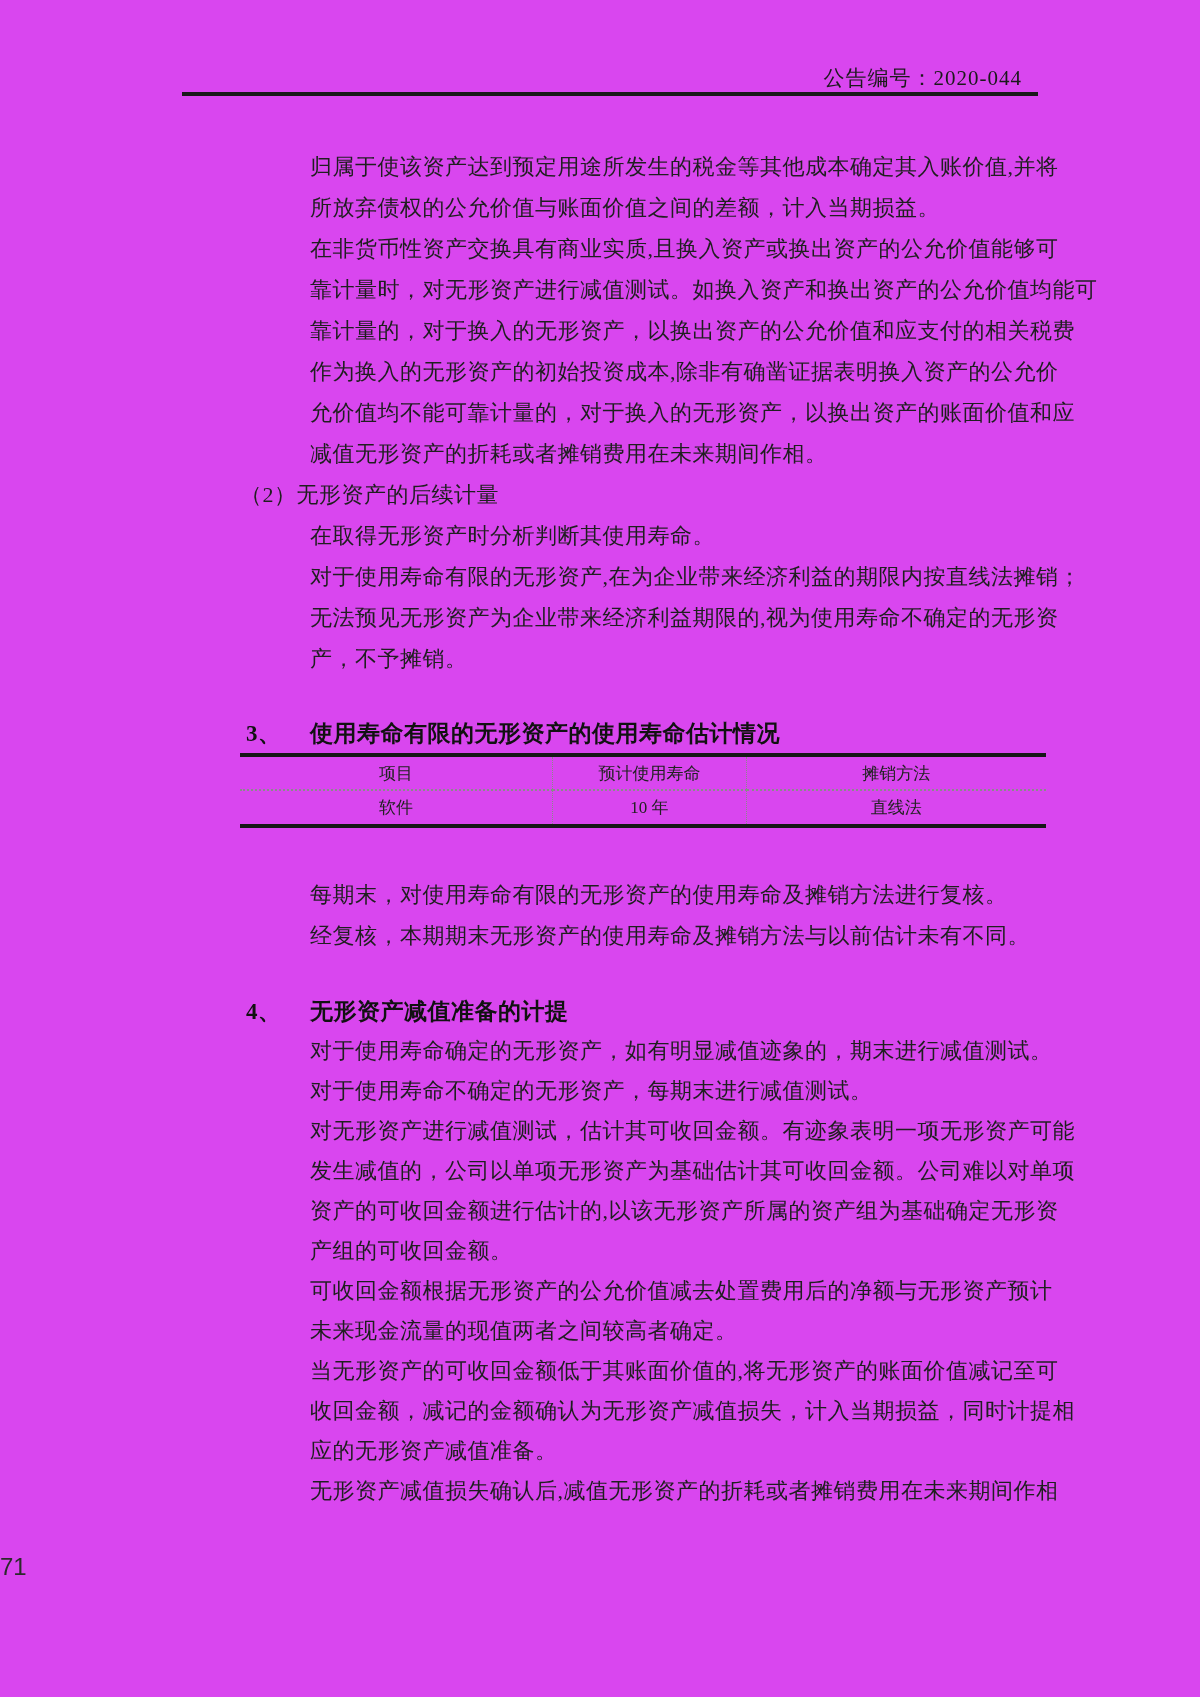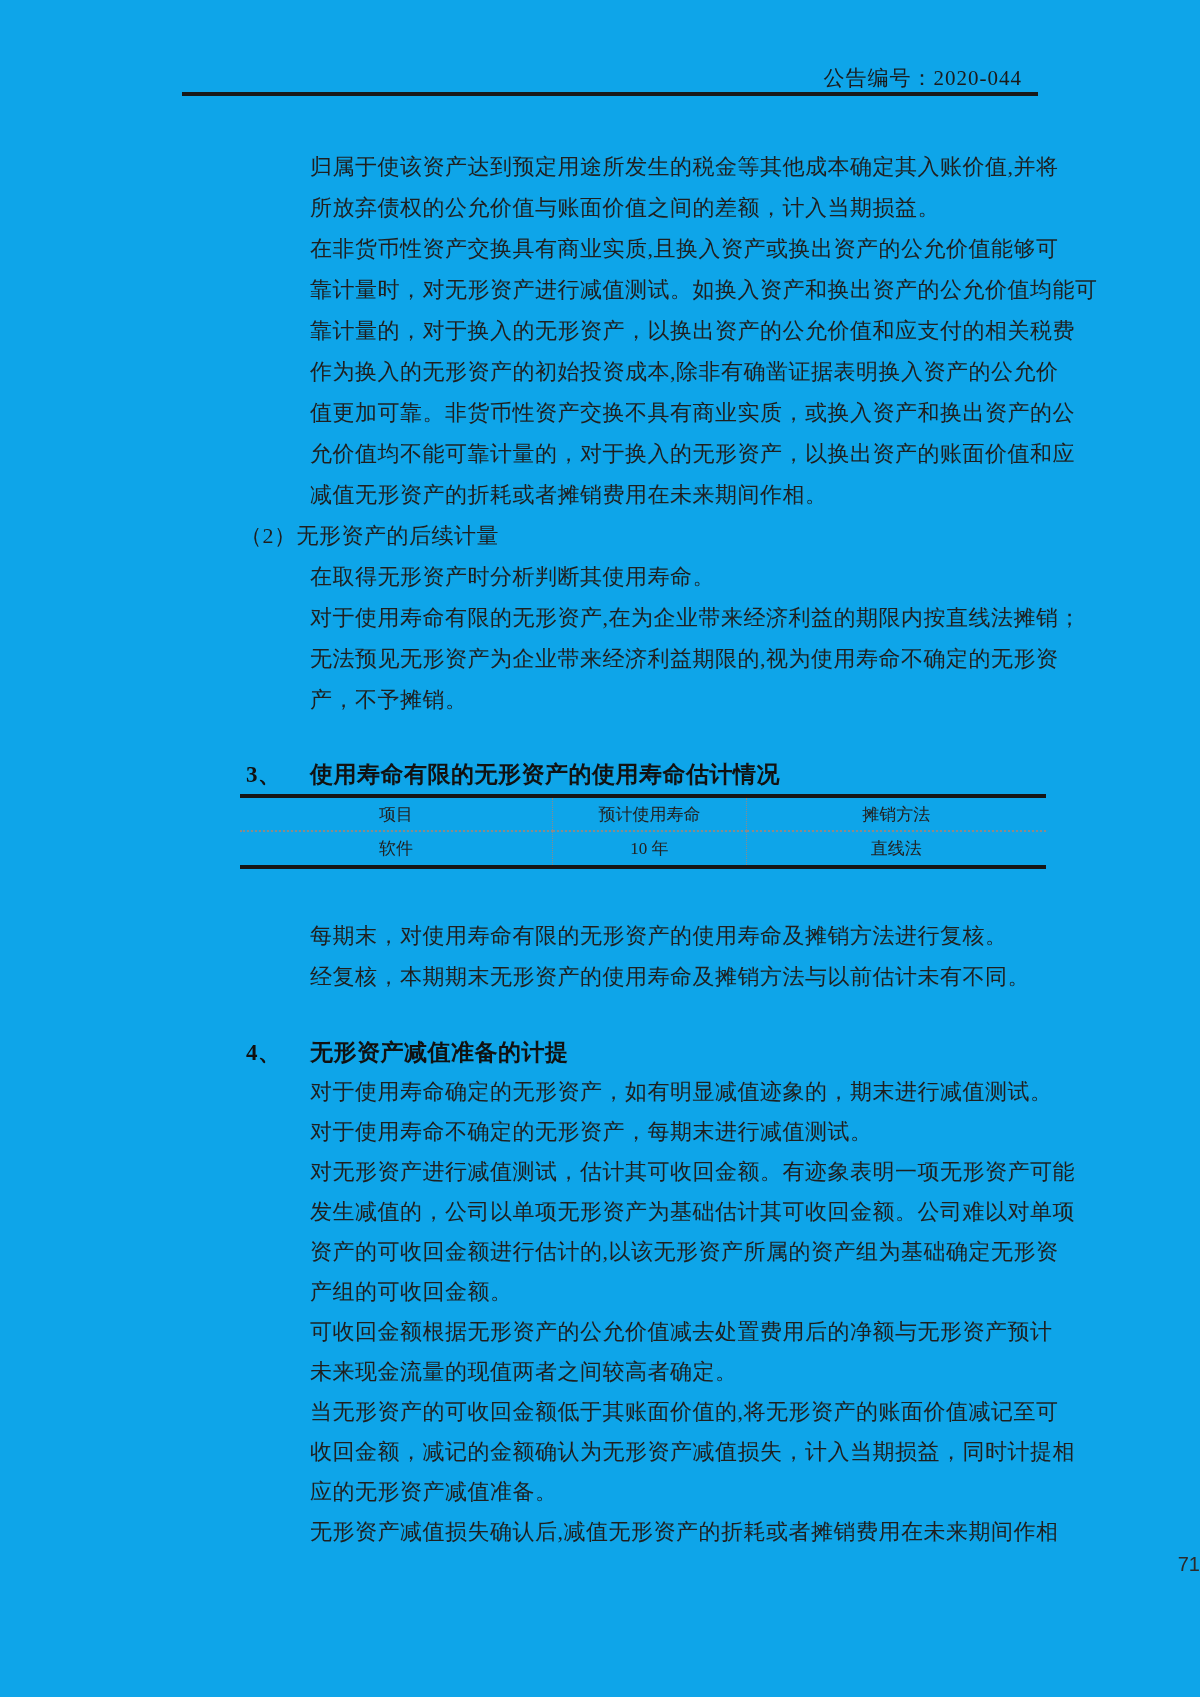--- a/index.html
+++ b/index.html
@@ -1,20 +1,20 @@
 <!DOCTYPE html>
 <html><head>
 <meta charset="utf-8">
 <style>
   * { margin:0; padding:0; box-sizing:border-box; }
   html,body { background:#ffffff; }
   .page {
     position:relative;
     width:1200px; height:1697px;
-    background:#0ea5e9;
+    background:#d946ef;
     color:#1f1f1f;
     font-family:"Liberation Serif","DejaVu Serif",serif;
     overflow:hidden;
   }
   .header-note {
     position:absolute;
     top:64px; right:178px;
     font-size:21px;
     letter-spacing:1px;
     color:#1a1a1a;
@@ -70,43 +70,42 @@
     padding:0;
   }
   table.ul-table tr.t-head td { height:35px; border-bottom:2px dotted #8a8a8a; }
   table.ul-table tr.t-data td { height:36px; }
   table.ul-table td + td { border-left:1px dotted #8a8a8a; }
   .after-table { margin-top:46px; }
   .page-number {
     position:absolute;
     top:1553px; left:0;
     width:1200px;
-    text-align:right;
-    font-size:20px;
+    text-align:left;
+    font-size:24px;
     color:#2b2b2b;
     font-family:"Liberation Sans","DejaVu Sans",sans-serif;
   }
 </style>
 </head>
 <body>
 
 <div class="page">
 
   <div class="header-note">公告编号：2020-044</div>
   <div class="header-rule"></div>
 
   <div class="content">
 
     <div class="line indent">归属于使该资产达到预定用途所发生的税金等其他成本确定其入账价值,并将</div>
     <div class="line indent">所放弃债权的公允价值与账面价值之间的差额，计入当期损益。</div>
     <div class="line indent">在非货币性资产交换具有商业实质,且换入资产或换出资产的公允价值能够可</div>
     <div class="line indent">靠计量时，对无形资产进行减值测试。如换入资产和换出资产的公允价值均能可</div>
     <div class="line indent">靠计量的，对于换入的无形资产，以换出资产的公允价值和应支付的相关税费</div>
     <div class="line indent">作为换入的无形资产的初始投资成本,除非有确凿证据表明换入资产的公允价</div>
-    <div class="line indent">值更加可靠。非货币性资产交换不具有商业实质，或换入资产和换出资产的公</div>
     <div class="line indent">允价值均不能可靠计量的，对于换入的无形资产，以换出资产的账面价值和应</div>
     <div class="line indent">减值无形资产的折耗或者摊销费用在未来期间作相。</div>
 
     <div class="line item-head">（2）无形资产的后续计量</div>
 
     <div class="line indent">在取得无形资产时分析判断其使用寿命。</div>
     <div class="line indent">对于使用寿命有限的无形资产,在为企业带来经济利益的期限内按直线法摊销；</div>
     <div class="line indent">无法预见无形资产为企业带来经济利益期限的,视为使用寿命不确定的无形资</div>
     <div class="line indent">产，不予摊销。</div>
 

